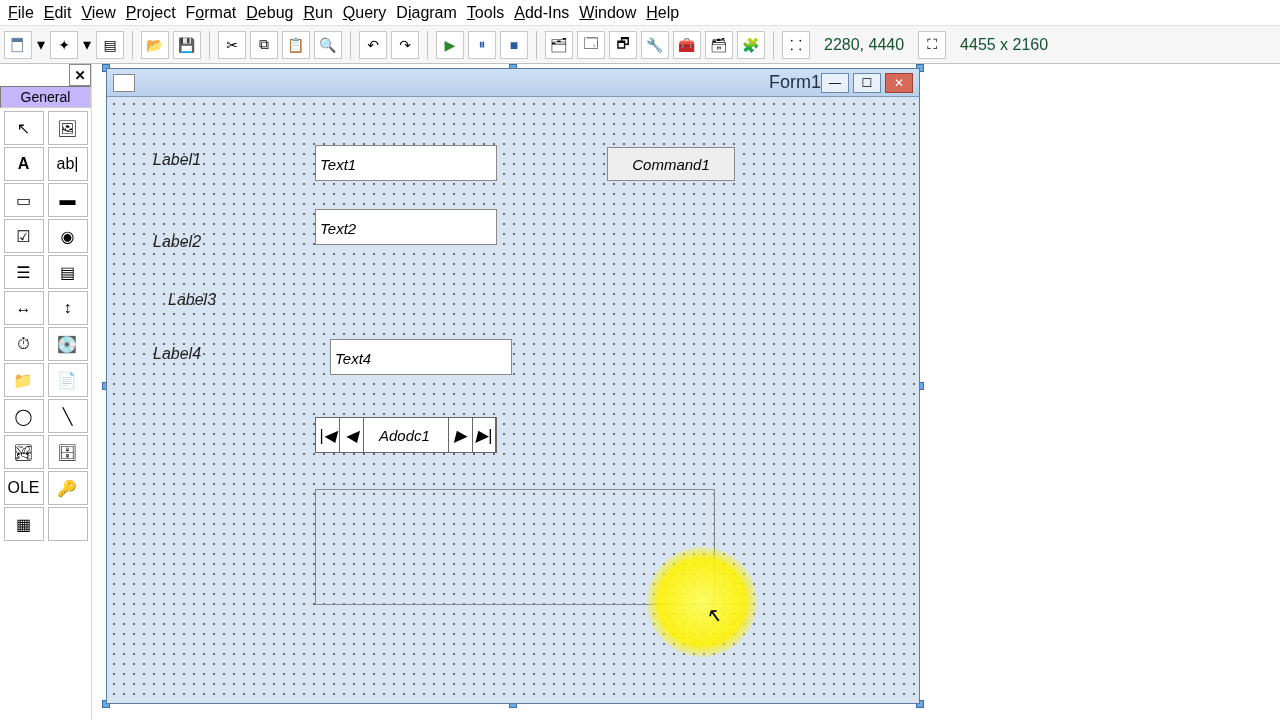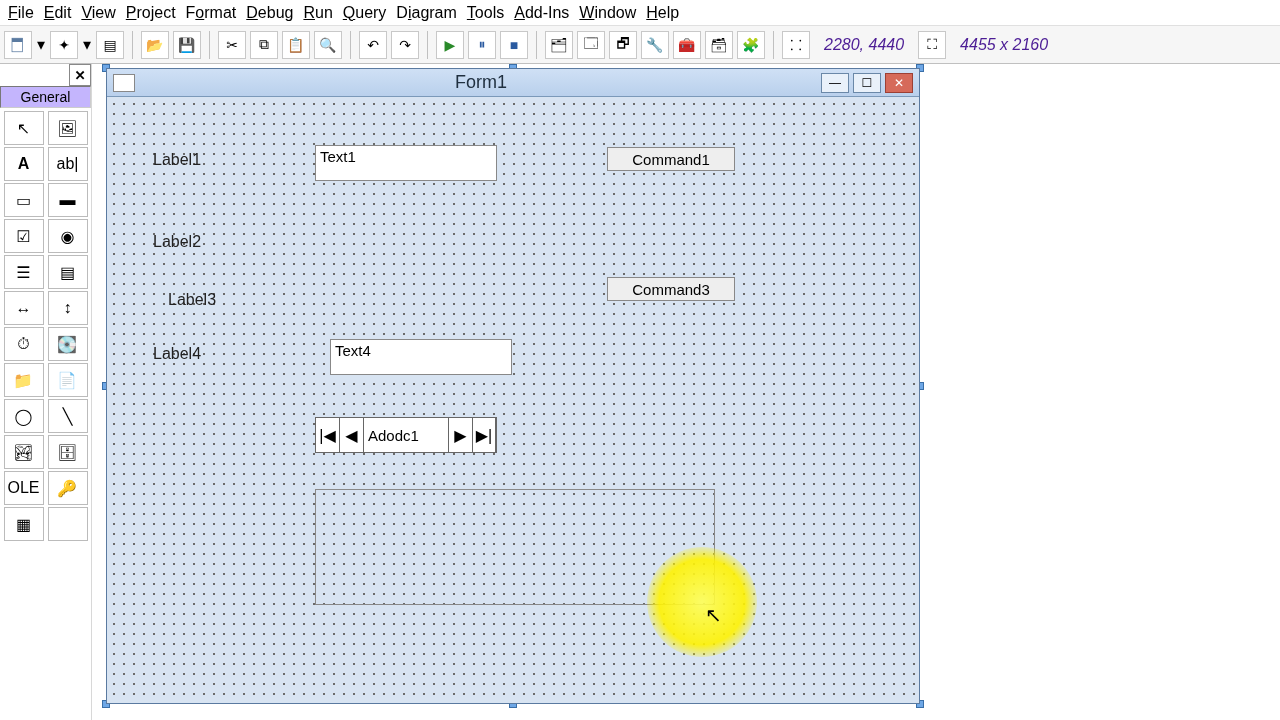--- a/index.html
+++ b/index.html
@@ -8,52 +8,52 @@
   
   .menubar { display: flex; gap: 10px; padding: 1px 8px; font-size: 16px; height: 26px; align-items: center; border-bottom: 1px solid #e0e0e0; }
   .menubar .mitem { border-bottom: 0; cursor: default; }
   .menubar .mitem span.u { text-decoration: underline; }
 
   
   .toolbar { display: flex; align-items: center; height: 38px; border-bottom: 1px solid #c0c0c0; background: #f6f6f6; gap: 4px; padding: 0 4px; }
   .tbtn { width: 28px; height: 28px; border: 1px solid #c8c8c8; background: #fff; display: flex; align-items: center; justify-content: center; font-size: 14px; }
   .tsep { width: 1px; height: 28px; background: #c0c0c0; margin: 0 4px; }
   .tdd { width: 10px; display:flex; align-items:center; justify-content:center;}
-  .coords { padding: 0 10px; font-size: 16px; color:#4c1d95;font-style:italic; }
+  .coords { padding: 0 10px; font-size: 16px; color:#14532d; }
   .icon-svg { width: 18px; height: 18px; }
 
   
   .mainarea { display: flex; height: calc(100% - 64px); }
   .toolbox { width: 92px; border-right: 1px solid #d8d8d8; display:flex; flex-direction:column; align-items:center; }
   .toolbox-header { width:100%; display:flex; justify-content:flex-end; }
   .toolbox-close { width: 22px; height: 22px; border:1px solid #888; background:#fff; font-weight:bold; }
   .toolbox-title { width:100%; border:1px inset #ccc; background:#c4b5fd; text-align:center; font-size:14px; padding:2px 0; margin-bottom:3px;}
   .tbgrid { display:grid; grid-template-columns: 40px 40px; gap:2px 4px; justify-content:center; }
   .tool { width:40px; height:34px; border:1px solid #bbb; background:#fff; display:flex; align-items:center; justify-content:center; }
 
   .designer { flex: 1; position: relative; background:#fff; padding:6px; }
 
   
   .formwin { position:absolute; left:14px; top:4px; width:814px; height:636px; border:1px solid #5a7aa0; background: #d8e4f2; }
   .formwin .titlebar { height:28px; background: linear-gradient(#cfe0f5,#b9d0ec); display:flex; align-items:center; border-bottom:1px solid #7b99b9; }
   .titlebar .ticon { width:22px; height:18px; margin:0 6px; background:#fff; border:1px solid #888;}
-  .titlebar .ttitle { flex:1; text-align:center; font-size:18px; color:#203040; }
+  .titlebar .ttitle { flex:1; text-align:right; font-size:18px; color:#203040; }
   .titlebar .tbtns { display:flex; gap:4px; padding-right:6px;}
   .titlebar .twbtn { width:28px; height:20px; border:1px solid #6a88a8; background:#e9f1fa; display:flex; align-items:center; justify-content:center; font-size:12px;}
   .titlebar .twbtn.close { background:#d66a5a; border-color:#9c4035; color:#fff;}
 
-  .formclient { position:relative; height: calc(100% - 28px); background-image: radial-gradient(#6b6b6b 1px, transparent 1px); background-size: 10px 10px; background-position: 2px 2px; }
+  .formclient { position:relative; height: calc(100% - 28px); background-image: radial-gradient(#6b6b6b 1px, transparent 1px); background-size: 10px 10px; background-position: 2px 2px; font-style: italic; }
 
   .flabel { position:absolute; font-size:16px; color:#222; }
-  .ftxt { position:absolute; width:182px; height:36px; border:1px solid #888; background:#fff; font-size:15px; padding:2px 4px; }
-  .fcmd { position:absolute; width:128px; height:24px; border:1px solid #888; background:#eee; font-size:15px; display:flex; align-items:center; justify-content:center; }
+  .ftxt { position:absolute; width:182px; height:36px; border:1px solid #888; background:#fff; font-size:15px; padding:10px 4px; }
+  .fcmd { position:absolute; width:128px; height:34px; border:1px solid #888; background:#eee; font-size:15px; display:flex; align-items:center; justify-content:center; }
   .adodc { position:absolute; width:182px; height:36px; border:1px solid #666; background:#fff; display:flex; align-items:stretch; }
   .adodc .nav { width:24px; border-right:1px solid #666; display:flex; align-items:center; justify-content:center; background:#fff;}
   .adodc .nav.last { border-right:none; border-left:1px solid #666;}
-  .adodc .cap { flex:1; display:flex; align-items:center; padding-left:4px; font-size:15px;}
+  .adodc .cap { flex:1; display:flex; align-items:center; padding-left:4px; font-size:15px;margin-left:11px;}
   .dragbox { position:absolute; border:1px solid #888; background:transparent; }
 
   .highlight { position:absolute; width:110px; height:110px; border-radius:55px; background: radial-gradient(circle, #ffff55 0%, #fff200 55%, rgba(255,242,0,0) 75%); opacity:0.9; pointer-events:none; }
   .cursor { position:absolute; font-size:20px; pointer-events:none; }
 
   
   .selhandle { position:absolute; width:8px; height:8px; background:#6ea7e6; border:1px solid #3a6fa8; }
 </style>
 </head>
 <body>
@@ -174,27 +174,25 @@
         </div>
       </div>
       <div class="formclient">
 
         <div class="flabel" style="left:46px; top:54px">Label1</div>
         <div class="flabel" style="left:46px; top:136px">Label2</div>
         <div class="flabel" style="left:61px; top:194px">Label3</div>
         <div class="flabel" style="left:46px; top:248px">Label4</div>
 
         <div class="ftxt" style="left:208px; top:48px"><span>Text1</span></div>
+        <div class="ftxt" style="left:208px; top:112px"><span>Text2</span></div>
         <div class="ftxt" style="left:223px; top:242px"><span>Text4</span></div>
 
         <div class="fcmd" style="left:500px; top:50px">
             <span>Command1</span>
-          </div>
-        <div class="fcmd" style="left:500px; top:180px">
-            <span>Command3</span>
           </div>
 
         <div class="adodc" style="left:208px; top:320px">
           <div class="nav">|◀</div>
           <div class="nav">◀</div>
           <div class="cap">Adodc1</div>
           <div class="nav last">▶</div>
           <div class="nav" style="border-left:1px solid #666">▶|</div>
         </div>
 

